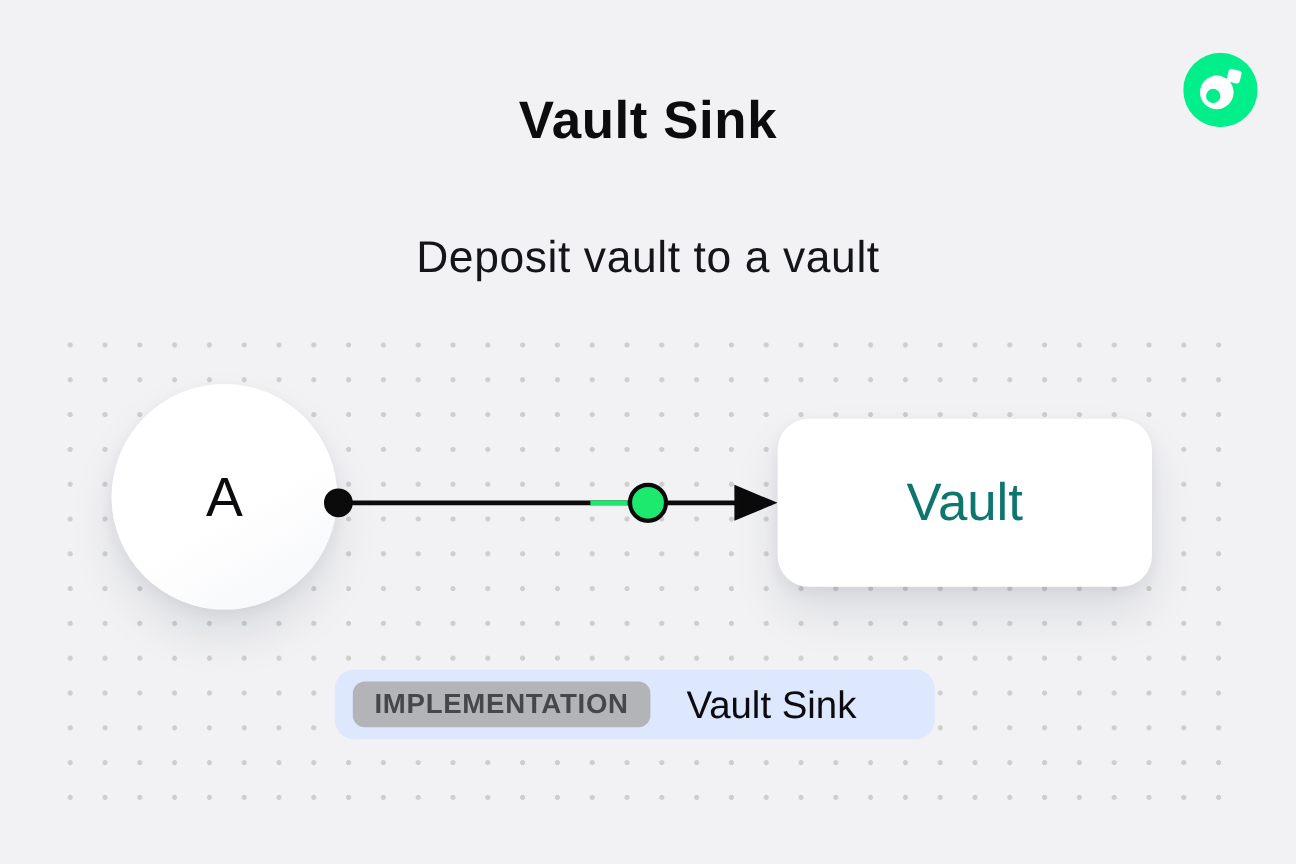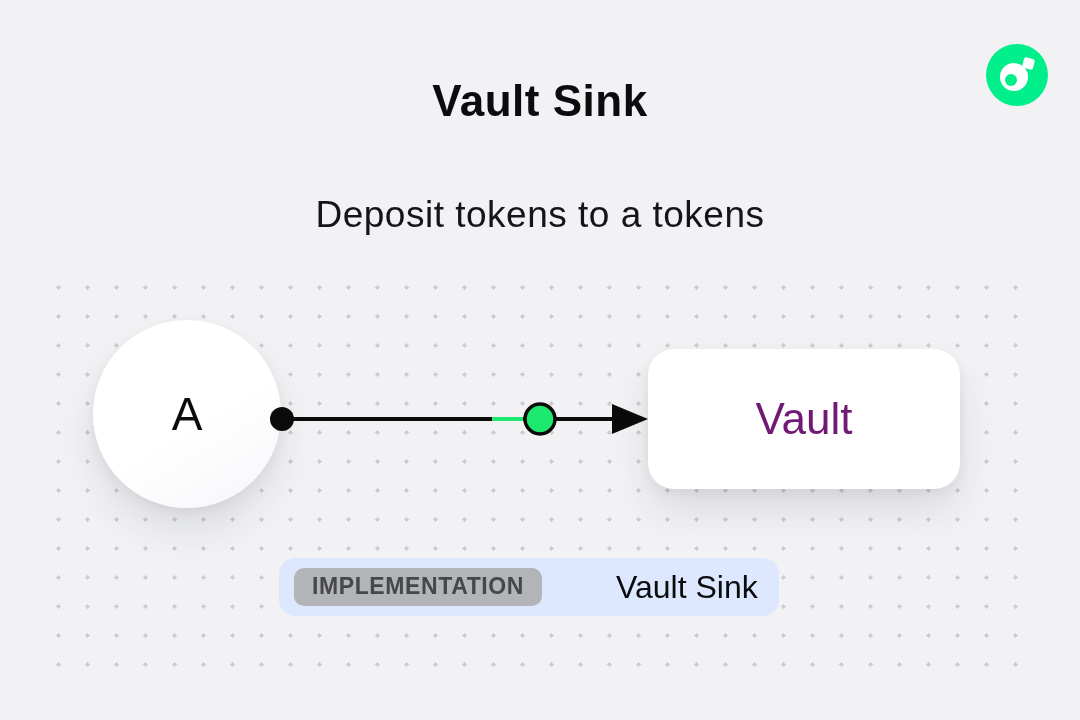--- a/index.html
+++ b/index.html
@@ -65,37 +65,36 @@
     position: absolute;
     left: 648px; top: 337px;
     width: 312px; height: 140px;
     border-radius: 26px;
     background: #ffffff;
     box-shadow: 0 22px 38px rgba(30,40,60,0.10), 0 5px 12px rgba(30,40,60,0.06);
     display: flex; align-items: center; justify-content: center;
   }
   .vault-box .label {
     font-size: 44px;
-    color: #701a75;
+    color: #0f766e;
     font-weight: 400;
   }
   .arrow-svg {
     position: absolute;
     left: 260px; top: 377px;
     width: 400px; height: 60px;
   }
   .impl-pill {
     position: absolute;
     left: 279px; top: 546px;
     width: 500px; height: 58px;
     background: #dde7fd;
     border-radius: 16px;
     display: flex;
     align-items: center;
-    gap: 44px;
   }
   .impl-badge {
     margin-left: 15px;
     background: #b3b4b8;
     color: #46474c;
     border-radius: 10px;
     font-size: 23px;
     font-weight: 700;
     letter-spacing: 0.6px;
     padding: 6px 18px;
@@ -110,21 +109,21 @@
 </style>
 </head>
 <body>
 
 <div class="canvas">
 
   <div class="dot-grid"></div>
 
   <div class="page-title">Vault Sink</div>
 
-  <div class="page-subtitle">Deposit tokens to a tokens</div>
+  <div class="page-subtitle">Deposit vault to a vault</div>
 
   <div class="logo">
     <svg width="62" height="62" viewBox="0 0 62 62" aria-hidden="true">
       <circle cx="31" cy="31" r="31" fill="#00EF8B"></circle>
       <circle cx="28" cy="33" r="14" fill="#ffffff"></circle>
       <circle cx="25" cy="36" r="6" fill="#00EF8B"></circle>
       <rect x="37" y="14" width="11" height="11" rx="2.5" fill="#ffffff" transform="rotate(14 42.5 19.5)"></rect>
     </svg>
   </div>
 

